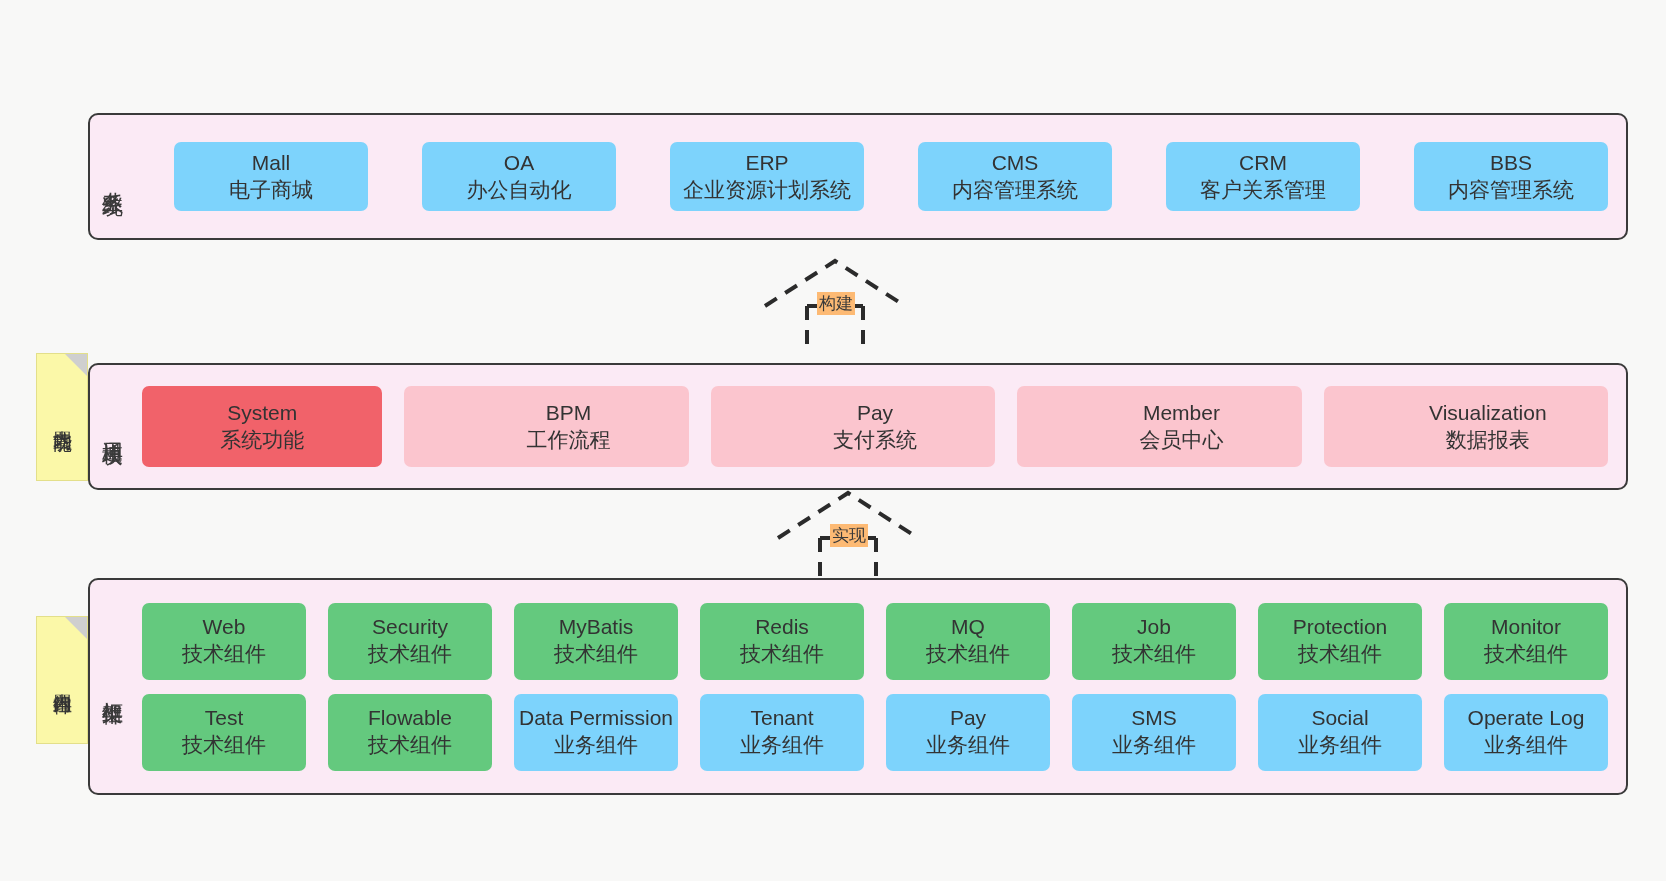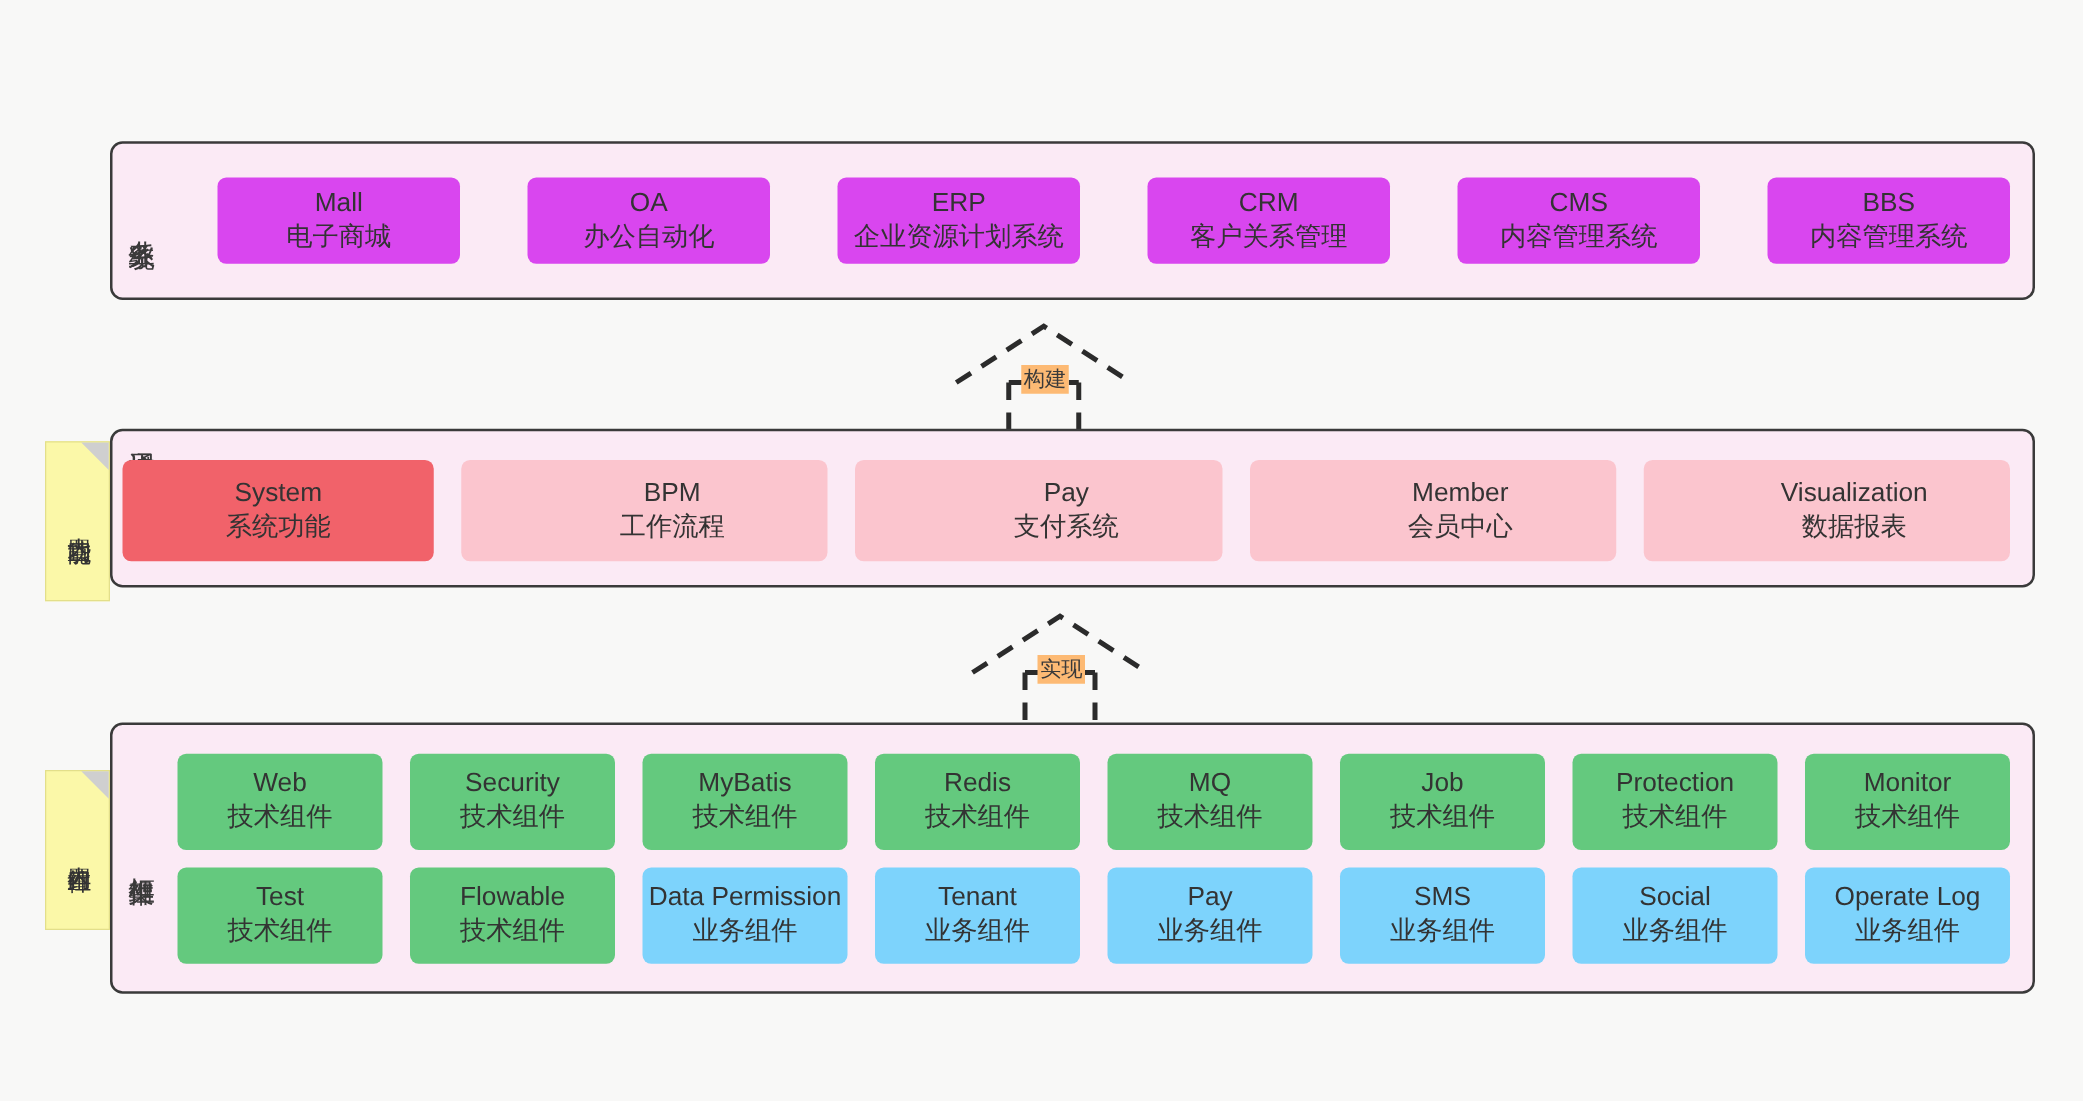--- a/index.html
+++ b/index.html
@@ -63,29 +63,29 @@
     font-size:21px;
     line-height:1.28;
     color:#333333;
     padding:6px 4px;
     user-select:none;
   }
   .card .en{display:block;}
   .card .cn{display:block;}
 
   
-  .c-blue   {background:#d946ef;margin-left:32px;}
+  .c-blue   {background:#7dd3fc;margin-left:32px;}
   .c-red    {background:#f1626a;}
   .c-pink   {background:#fbc5ce;padding-left:48px;}
   .c-green  {background:#64c97e;}
   .c-green-l{background:#7dd3fc;}
 
   
   #layer-business{left:88px;  top:113px; width:1540px; height:127px;}
-  #layer-common  {left:88px;  top:343px; width:1540px; height:127px;flex-direction:column;}
+  #layer-common  {left:88px;  top:363px; width:1540px; height:127px;}
   #layer-framework{left:88px; top:578px; width:1540px; height:217px;}
 
   #layer-business  .card{height:69px;}
   #layer-common    .card{height:81px;}
   #layer-framework .card{height:77px;}
 
   
   .note{
     position:absolute;
     box-sizing:border-box;
@@ -146,26 +146,26 @@
         </div>
         <div class="card c-blue">
           <span class="en">OA</span>
           <span class="cn">办公自动化</span>
         </div>
         <div class="card c-blue">
           <span class="en">ERP</span>
           <span class="cn">企业资源计划系统</span>
         </div>
         <div class="card c-blue">
+          <span class="en">CMS</span>
+          <span class="cn">内容管理系统</span>
+        </div>
+        <div class="card c-blue">
           <span class="en">CRM</span>
           <span class="cn">客户关系管理</span>
-        </div>
-        <div class="card c-blue">
-          <span class="en">CMS</span>
-          <span class="cn">内容管理系统</span>
         </div>
         <div class="card c-blue">
           <span class="en">BBS</span>
           <span class="cn">内容管理系统</span>
         </div>
       </div>
     </div>
   </div>
 
   <div class="connector" id="conn-build">

